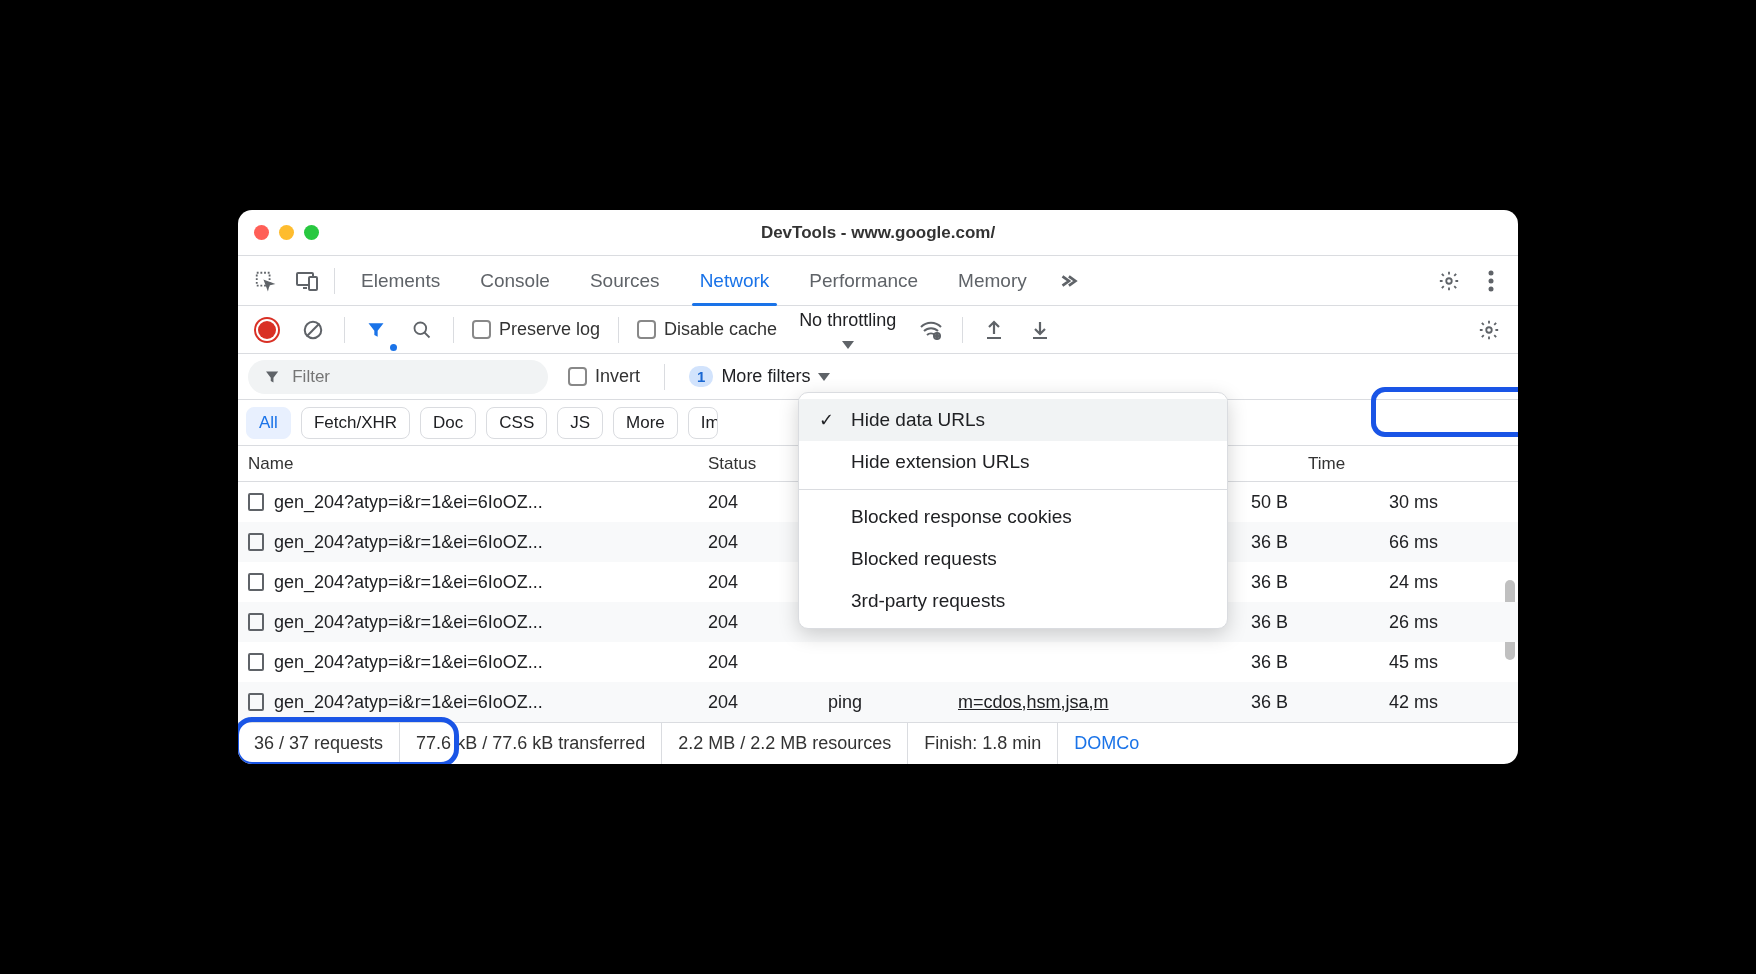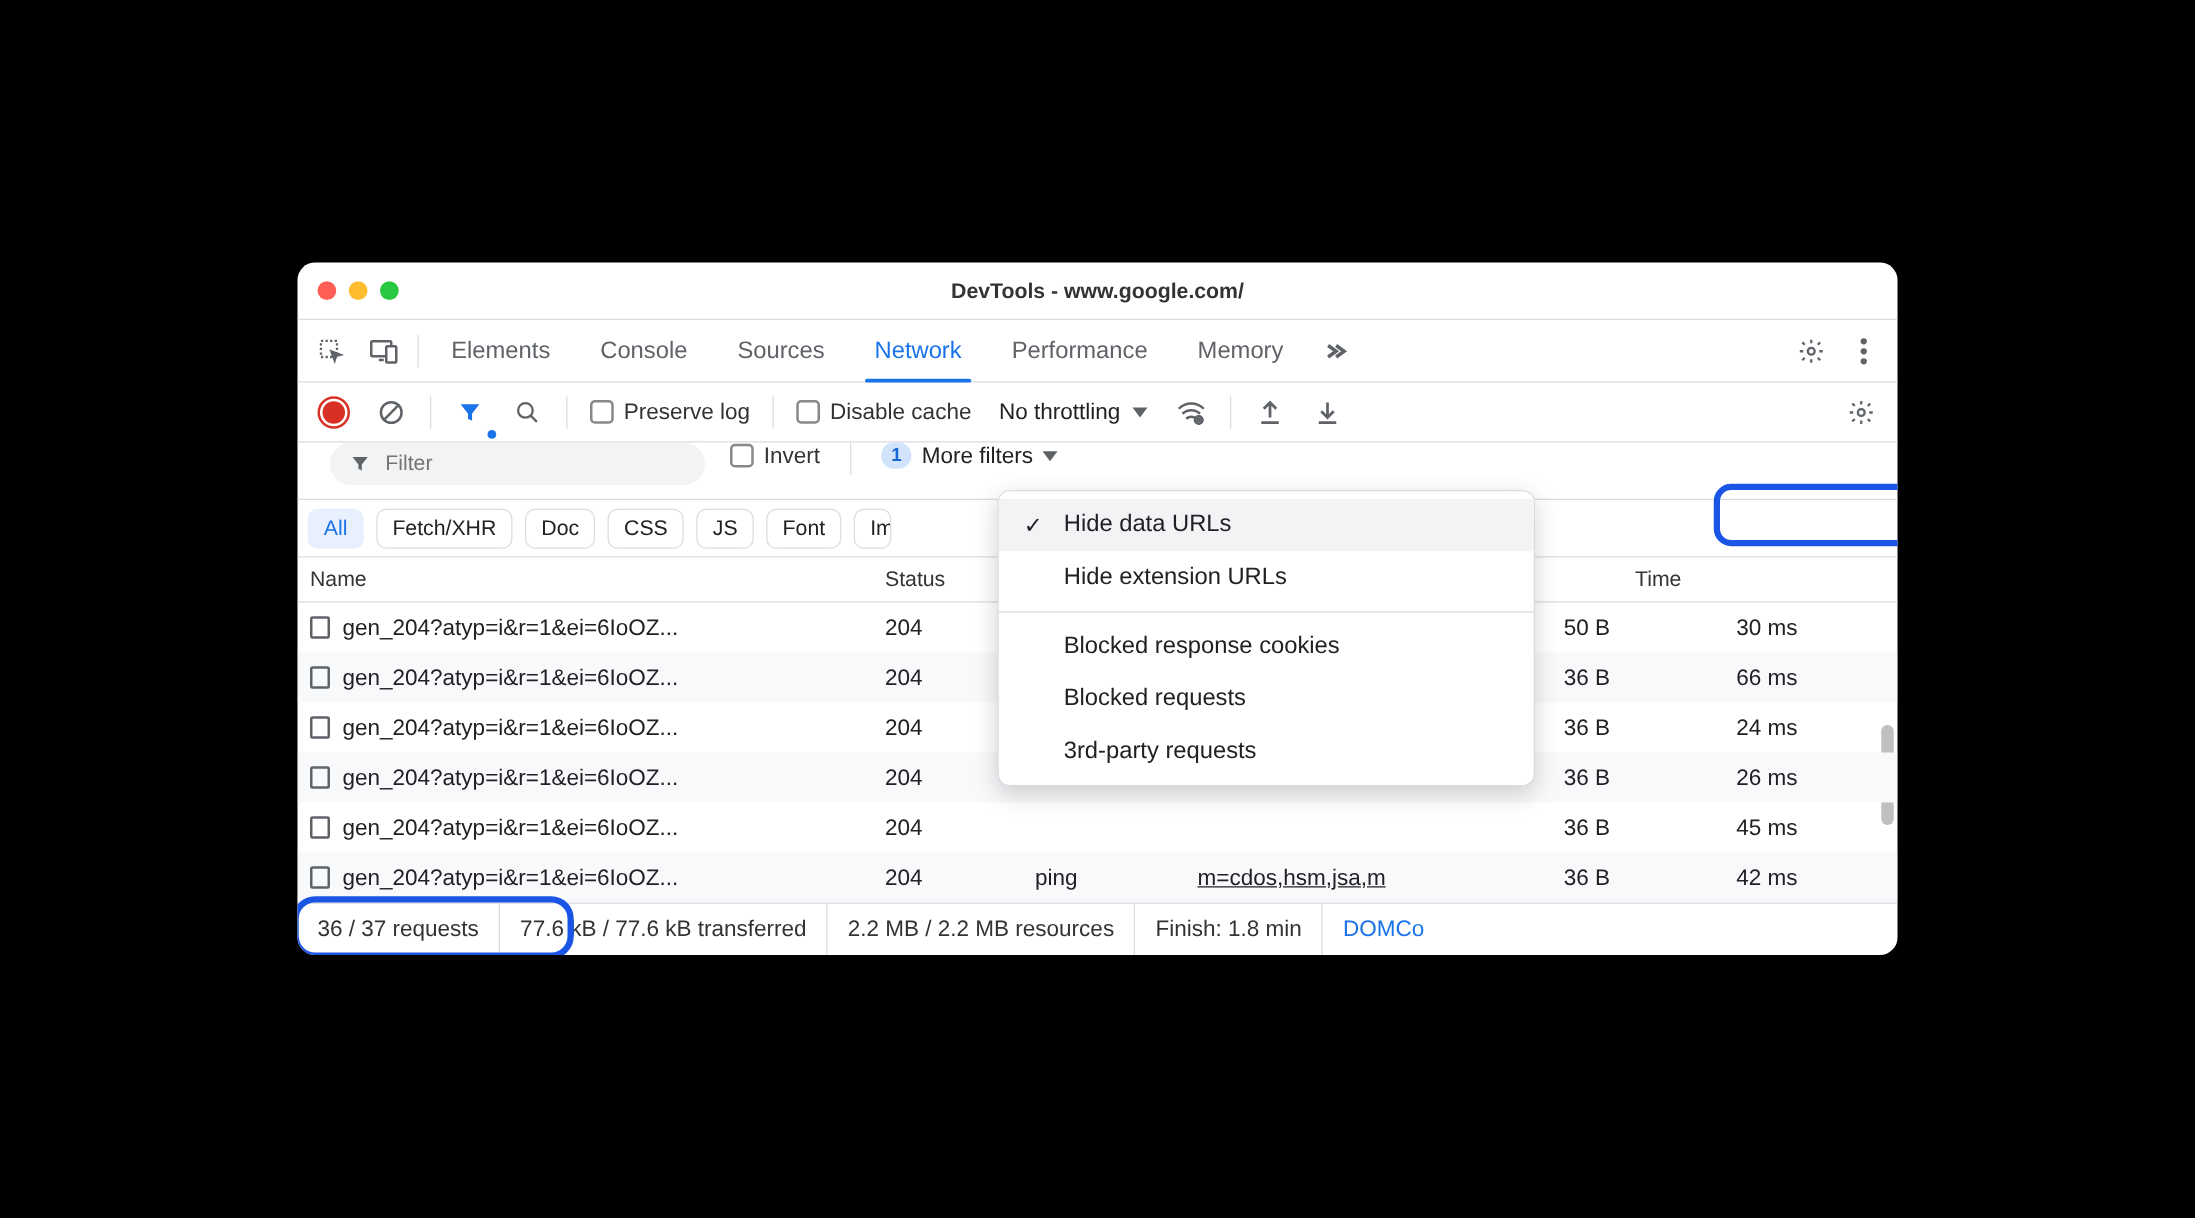--- a/index.html
+++ b/index.html
@@ -58,25 +58,25 @@
   }
   .divider { width:1px; height:26px; background:#dadce0; margin:0 4px; }
   .record-dot {
     width:18px; height:18px; border-radius:50%; background:#d93025;
     box-shadow: 0 0 0 2px #fff, 0 0 0 4px #d93025;
   }
   .funnel { color:#1a73e8; position:relative; }
   .funnel-dot { position:absolute; right:-2px; bottom:-2px; width:7px;height:7px;border-radius:50%;background:#1a73e8; }
   .chklabel { display:flex; align-items:center; gap:8px; font-size:18px; color:#333; cursor:pointer; padding:0 6px;}
   .squarebox { width:19px;height:19px;border:2px solid #888;border-radius:4px;}
-  .throttle { display:flex; align-items:center; gap:10px; font-size:18px; padding:0 8px; cursor:pointer;}
+  .throttle { display:flex; align-items:center; gap:10px; font-size:18px; padding:0 8px; cursor:pointer;flex-direction:column;}
   .caret { border-left:6px solid transparent;border-right:6px solid transparent;border-top:8px solid #5f6368;}
   .filterbar {
-    display:flex; align-items:flex-start; height:46px;
-    border-bottom:1px solid #dadce0; padding:0 26px; gap:14px;
+    display:flex; align-items:center; height:46px;
+    border-bottom:1px solid #dadce0; padding:0 10px; gap:14px;
   }
   .filterbox {
     display:flex; align-items:center; gap:10px; background:#f1f3f4;
     border-radius:20px; padding:0 16px; height:34px; width:300px;
   }
   .filterbox input { border:none; background:transparent; font-size:17px; outline:none; width:100%; color:#5f6368;}
   .morefilters { display:flex; align-items:center; gap:8px; font-size:18px; cursor:pointer; padding:0 6px;}
   .badge { background:#d2e3fc; border-radius:10px; font-size:15px; padding:2px 8px; font-weight:600; color:#1967d2;}
   .pillbar { display:flex; align-items:center; height:46px; padding:0 8px; gap:10px; border-bottom:1px solid #dadce0; position:relative;}
   .pill {
@@ -264,21 +264,21 @@
       <span class="caret"></span>
     </div>
   </div>
 
   <div class="pillbar">
     <div class="pill all">All</div>
     <div class="pill">Fetch/XHR</div>
     <div class="pill">Doc</div>
     <div class="pill">CSS</div>
     <div class="pill">JS</div>
-    <div class="pill">Font</div>
+    <div class="pill">More</div>
     <div class="pill cut">Img</div>
     <div class="aftergap"></div>
     <div class="pill">Other</div>
 
     <div class="dropdown">
       <div class="dditem hl">
         <span class="checkmark">✓</span>
         <span>Hide data URLs</span>
       </div>
       <div class="highlight-box hl1"></div>

